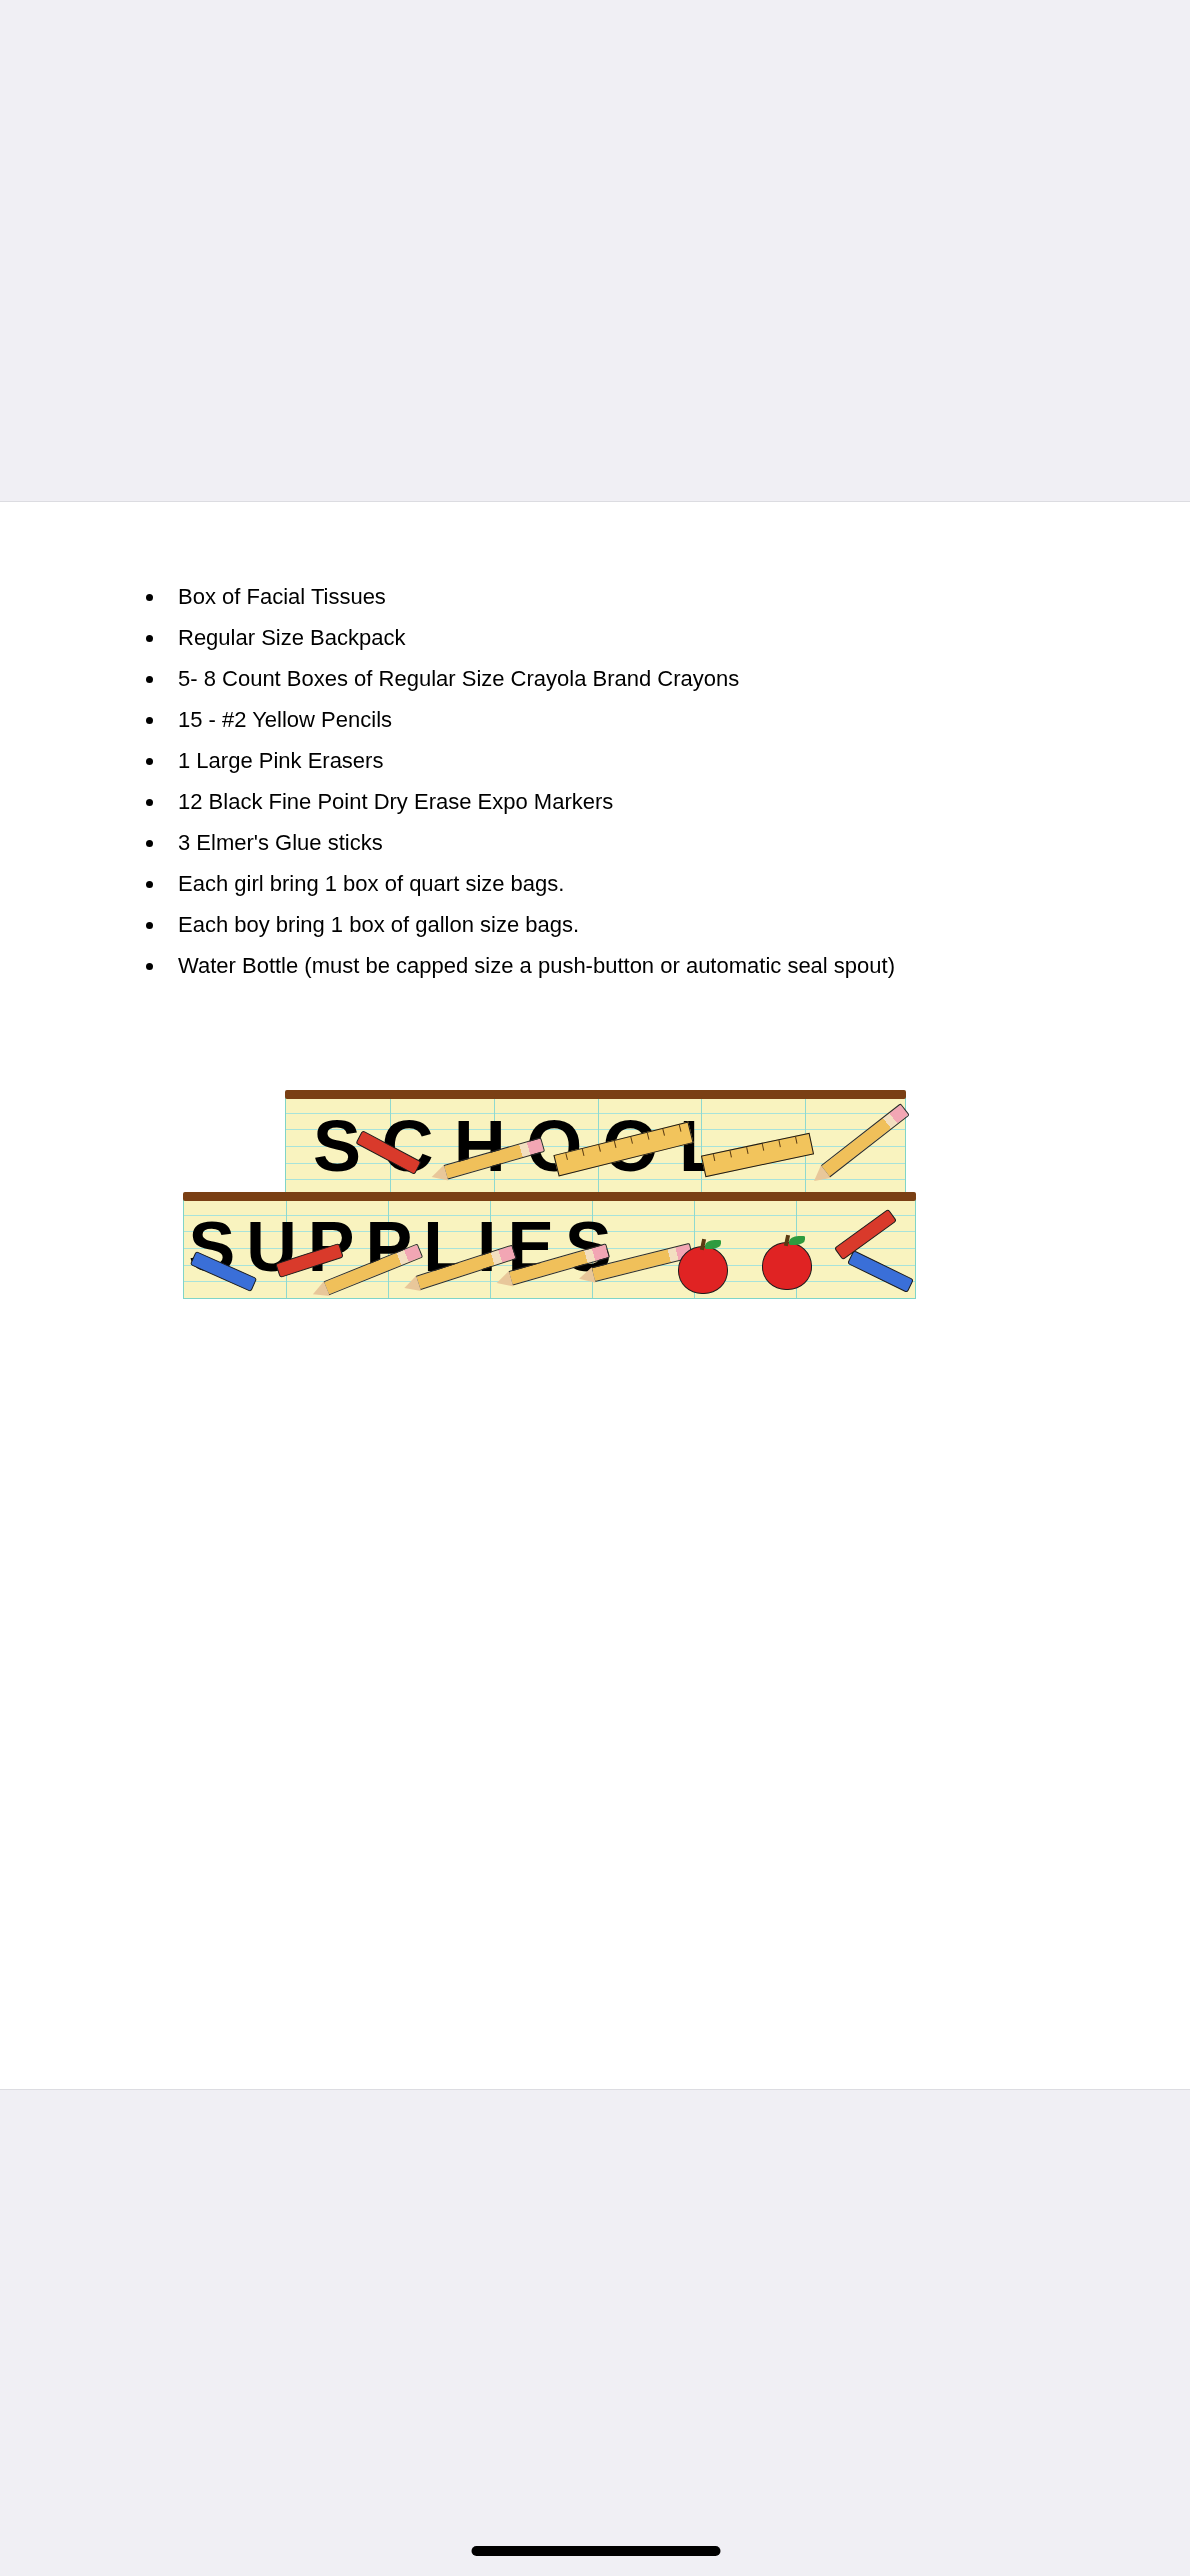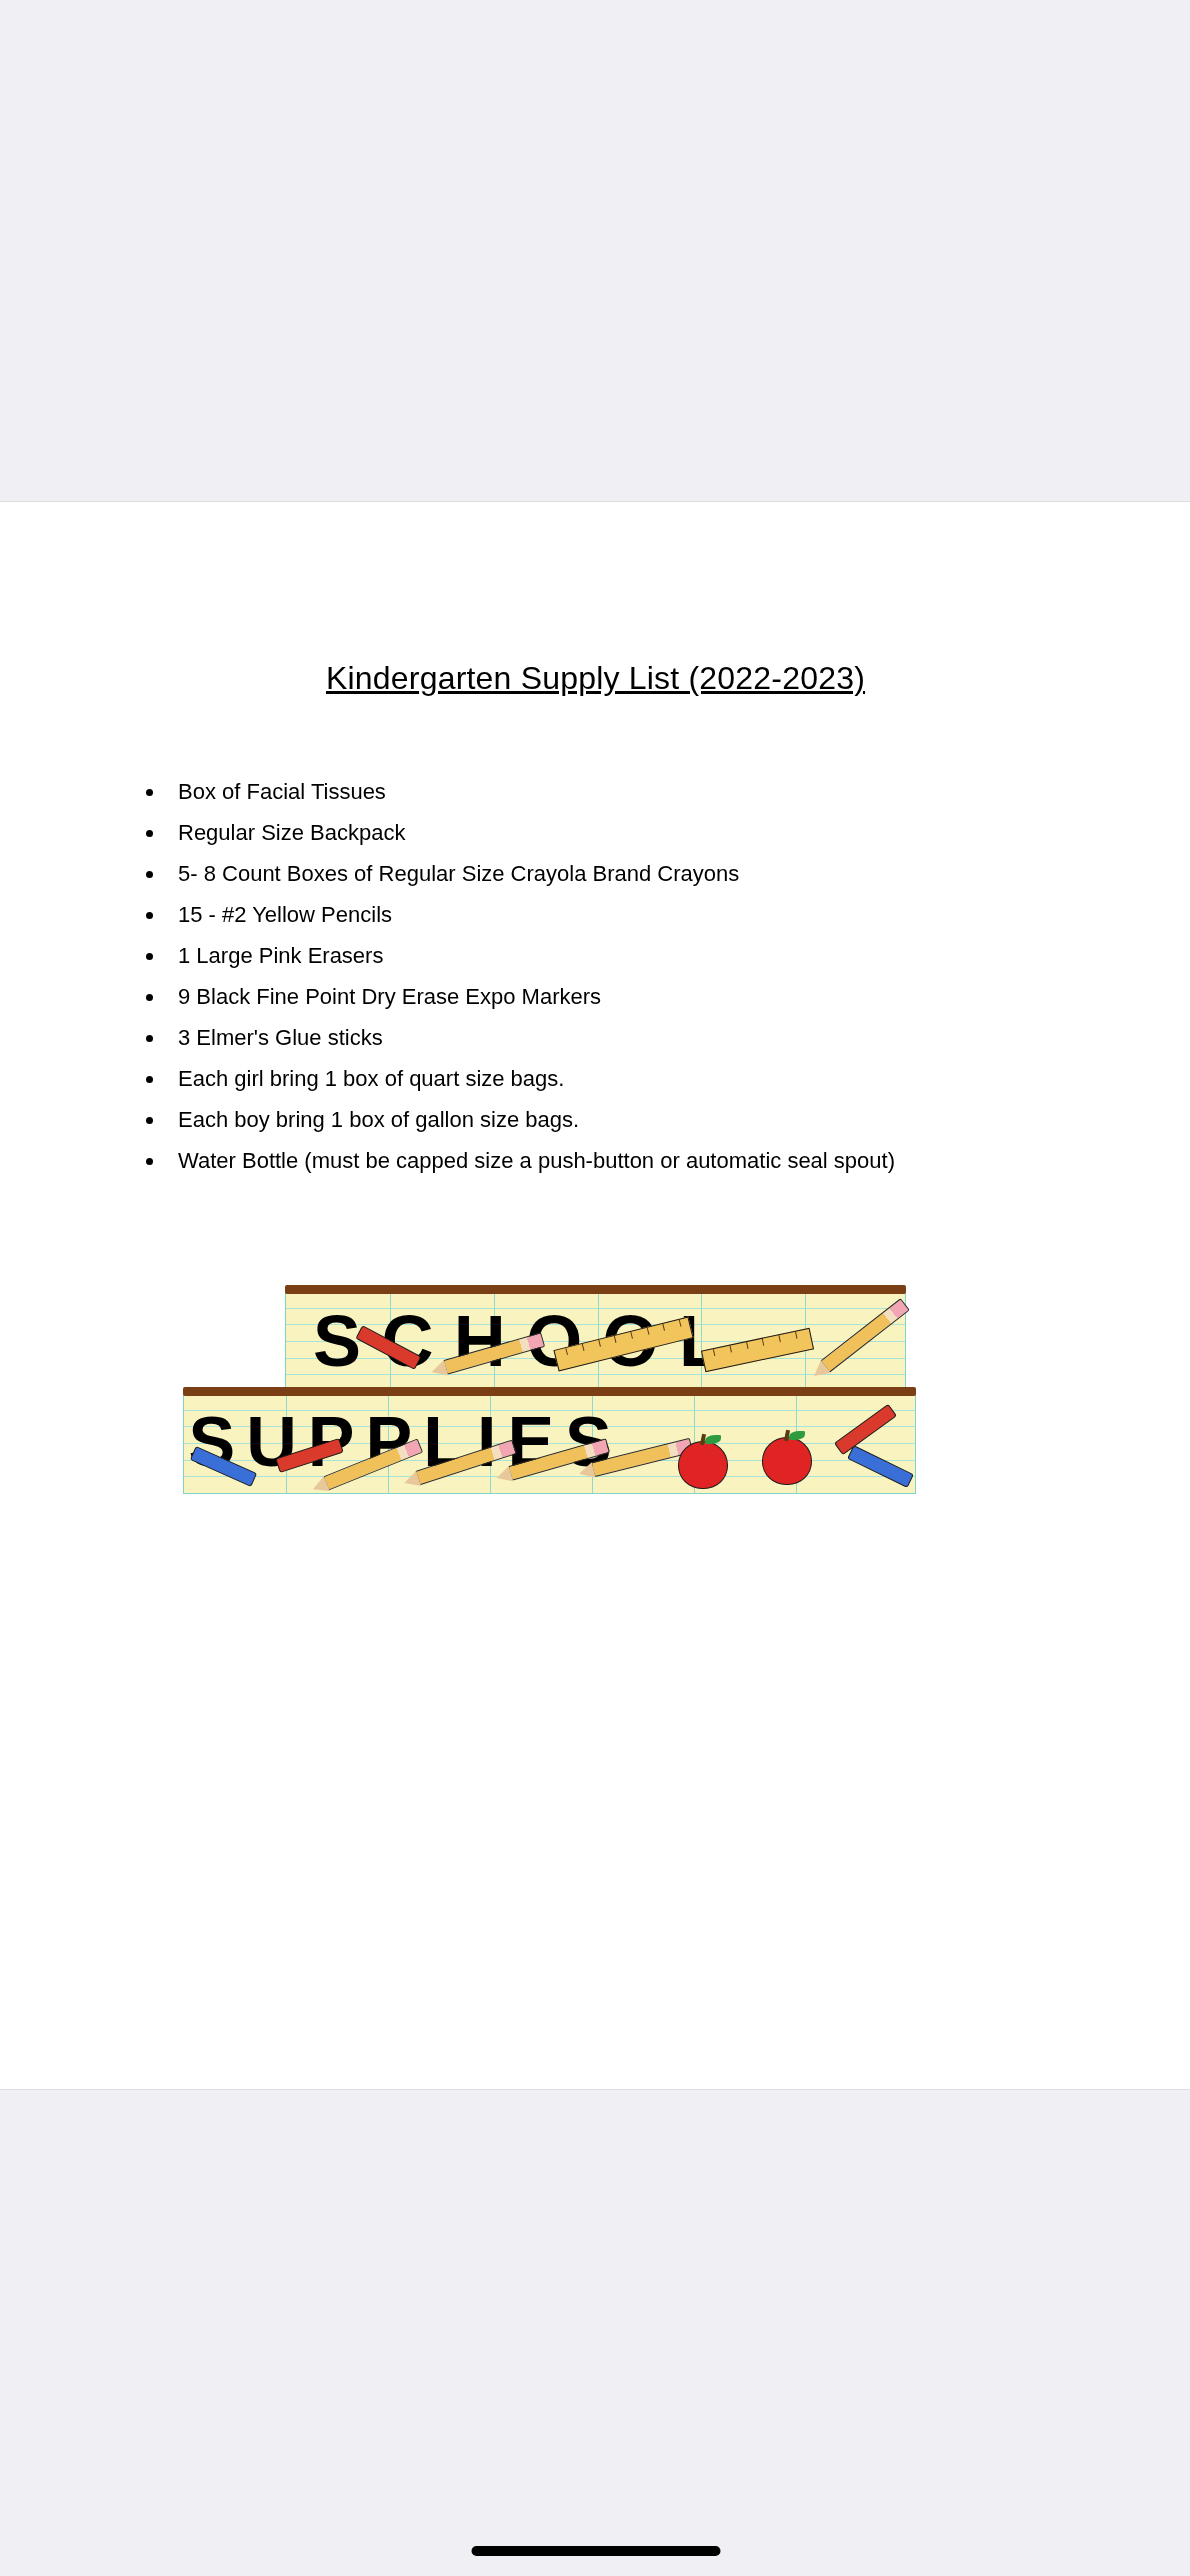--- a/index.html
+++ b/index.html
@@ -216,29 +216,28 @@
     border-radius: 5.6px;
   }
 </style>
 </head>
 <body>
 
 <div class="top-pad"></div>
 
 <div class="doc-page">
 
-  <div class="doc-title">Kindergarten Supply List (2022-2023)</div>
 
   <ul class="supply-list">
     <li>Box of Facial Tissues</li>
     <li>Regular Size Backpack</li>
     <li>5- 8 Count Boxes of Regular Size Crayola Brand Crayons</li>
     <li>15 - #2 Yellow Pencils</li>
     <li>1 Large Pink Erasers</li>
-    <li>9 Black Fine Point Dry Erase Expo Markers</li>
+    <li>12 Black Fine Point Dry Erase Expo Markers</li>
     <li>3 Elmer's Glue sticks</li>
     <li>Each girl bring 1 box of quart size bags.</li>
     <li>Each boy bring 1 box of gallon size bags.</li>
     <li class="wrap-item">Water Bottle (must be capped size a push-button or automatic seal spout)</li>
   </ul>
 
   <div class="clipart-wrap">
     <div class="clipart">
 
       <div class="paper paper-top">

